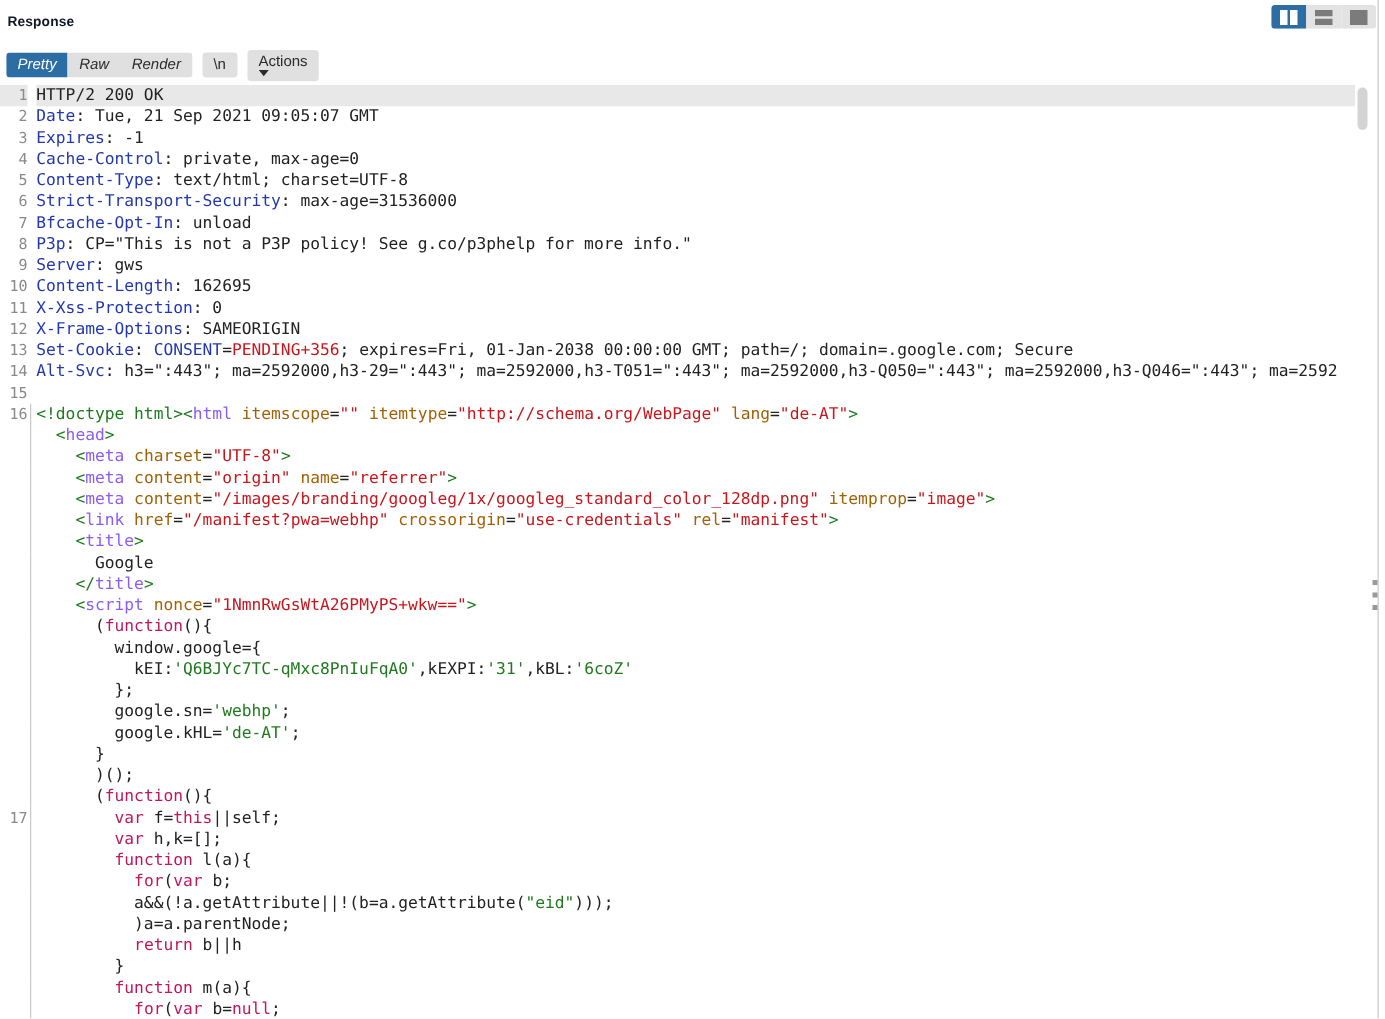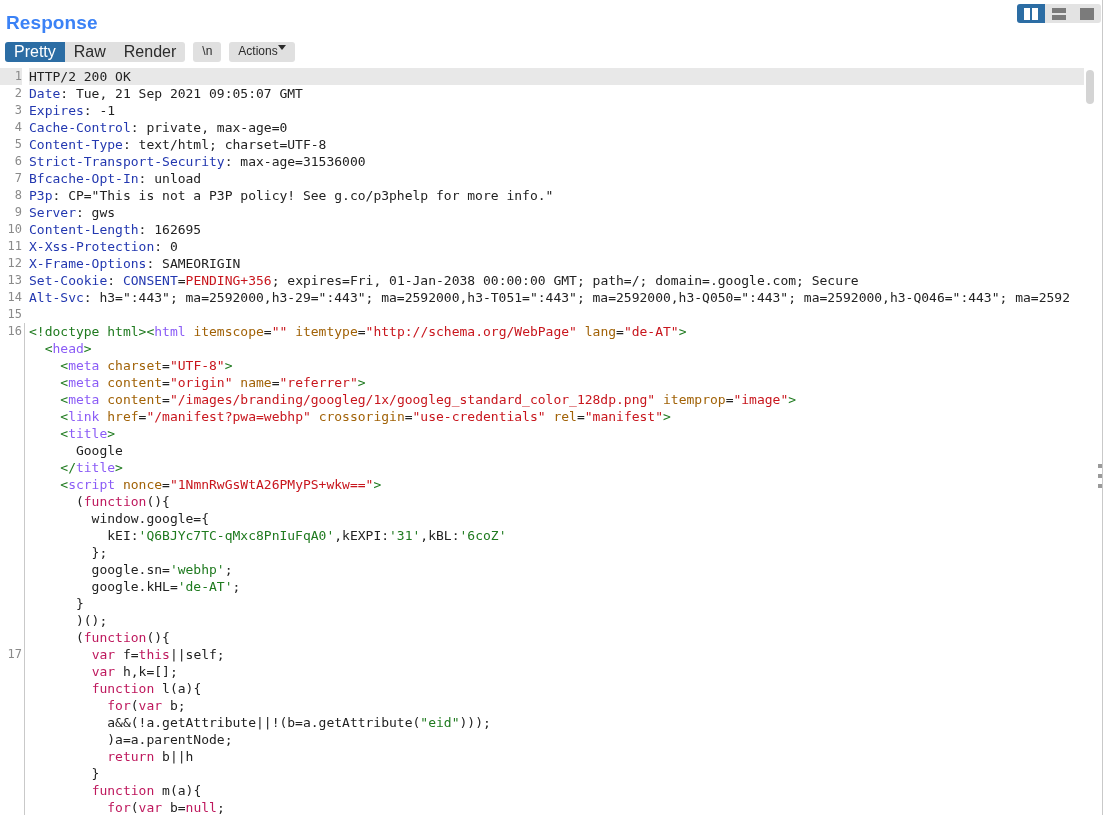--- a/index.html
+++ b/index.html
@@ -19,23 +19,23 @@
   
   .panel-header {
     position: absolute;
     left: 0; top: 0;
     width: 1108px;
     height: 40px;
   }
   .panel-title {
     position: absolute;
     left: 6px; top: 12px;
-    font-size: 19px;
+    font-size: 11px;
     font-weight: bold;
-    color: #3b82f6;
+    color: #0f172a;
     letter-spacing: 0.1px;
   }
   .layout-group {
     position: absolute;
     right: 7px; top: 4px;
     display: flex;
     border-radius: 3px;
     overflow: hidden;
   }
   .layout-btn {
@@ -76,48 +76,50 @@
     align-items: center;
     gap: 8px;
     padding-left: 5px;
   }
   .seg-group {
     display: flex;
     border-radius: 3px;
     overflow: hidden;
   }
   .seg-btn {
-    font-size: 16px;
+    font-size: 12px;
     color: #2b2b2b;
     background: #e0e0e0;
     border: none;
     padding: 3px 9px 4px 9px;
     cursor: pointer;
     font-family: "Liberation Sans", sans-serif;
     line-height: 13px;
+    font-style: italic;
   }
   .seg-btn.active {
     background: #2c6da4;
     color: #ffffff;
   }
   .tool-btn {
     font-size: 12px;
     color: #2b2b2b;
     background: #e0e0e0;
     border: none;
     border-radius: 3px;
     padding: 3px 9px 4px 9px;
     cursor: pointer;
     font-family: "Liberation Sans", sans-serif;
     line-height: 13px;
   }
   .tool-btn.with-caret {
     display: inline-flex;
     align-items: flex-start;
     gap: 0;
+    flex-direction: column;
   }
   .caret {
     display: inline-block;
     width: 0; height: 0;
     border-left: 4px solid transparent;
     border-right: 4px solid transparent;
     border-top: 5px solid #2b2b2b;
   }
 
   

